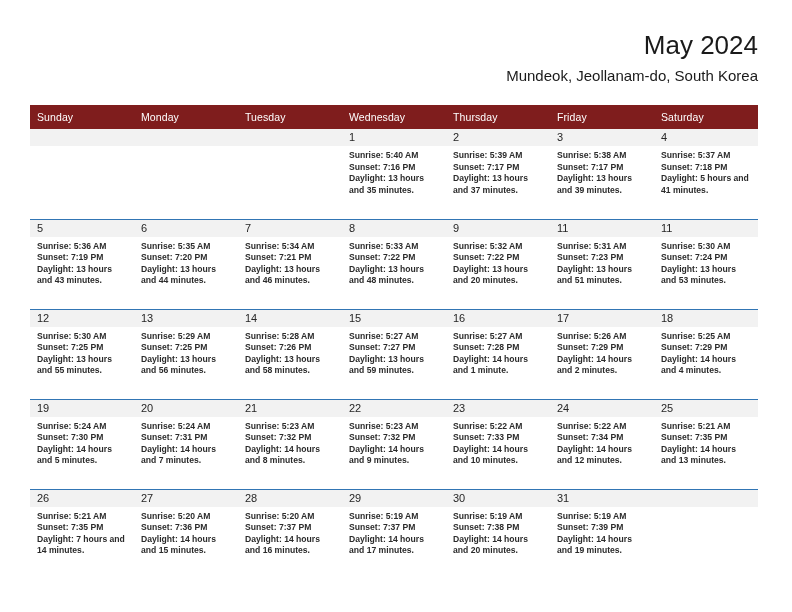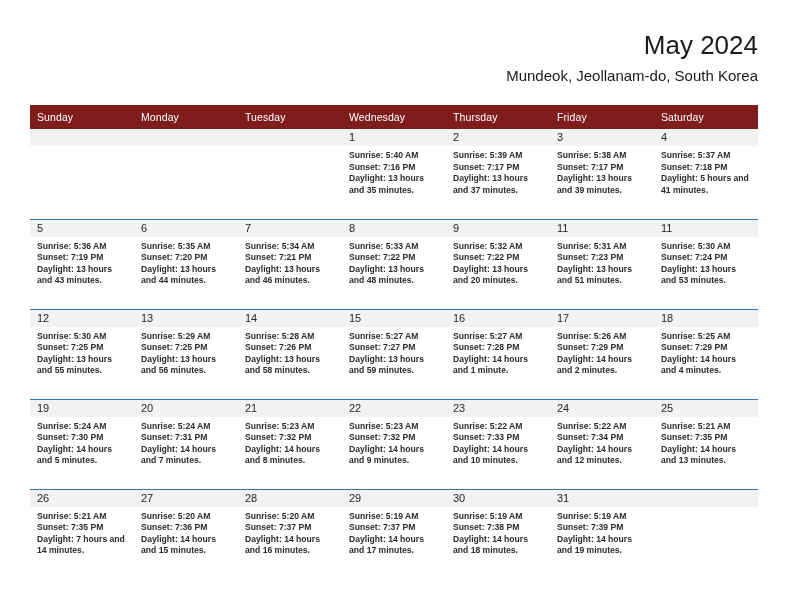--- a/index.html
+++ b/index.html
@@ -416,21 +416,21 @@
               <div>Sunrise: 5:19 AM</div>
               <div>Sunset: 7:37 PM</div>
               <div class="wrap">Daylight: 14 hours and 17 minutes.</div>
             </div>
           </td>
           <td>
             <div class="daynum">30</div>
             <div class="info">
               <div>Sunrise: 5:19 AM</div>
               <div>Sunset: 7:38 PM</div>
-              <div class="wrap">Daylight: 14 hours and 18 minutes.</div>
+              <div class="wrap">Daylight: 14 hours and 20 minutes.</div>
             </div>
           </td>
           <td>
             <div class="daynum">31</div>
             <div class="info">
               <div>Sunrise: 5:19 AM</div>
               <div>Sunset: 7:39 PM</div>
               <div class="wrap">Daylight: 14 hours and 19 minutes.</div>
             </div>
           </td>

